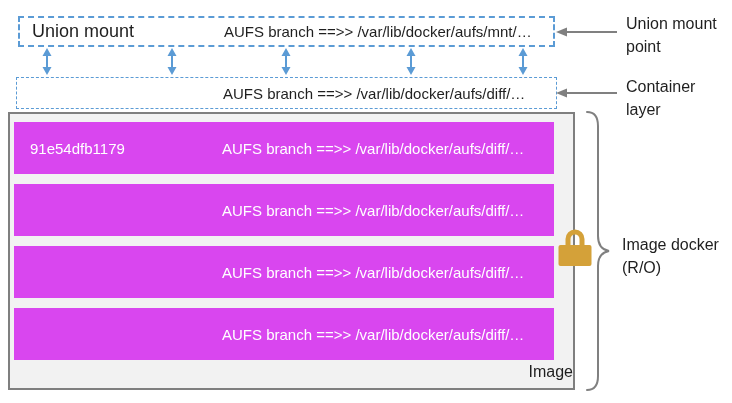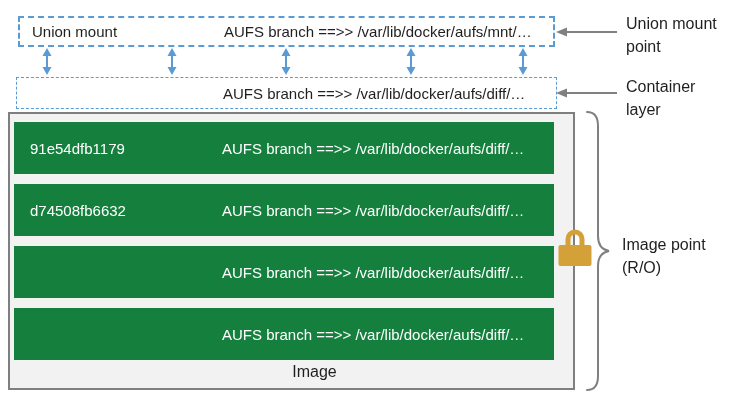--- a/index.html
+++ b/index.html
@@ -16,54 +16,53 @@
   .dashed-box {
     position: absolute;
     box-sizing: border-box;
     border: 2px dashed #5B9BD5;
     background: #ffffff;
     display: flex;
     align-items: center;
   }
   #union-box { left: 18px; top: 16px; width: 537px; height: 31px; }
   #container-box { left: 16px; top: 77px; width: 541px; height: 32px; border-width: 1.5px; }
-  .box-label { margin-left: 12px; font-size: 15px; white-space: nowrap; text-align: right; }
+  .box-label { margin-left: 12px; font-size: 18px; white-space: nowrap; text-align: right; }
   .box-branch { position: absolute; left: 204px; font-size: 15px; white-space: nowrap; }
   #container-box .box-branch { left: 206px; }
 
   
   .v-arrow { position: absolute; top: 48px; }
 
   
   #image-box {
     position: absolute;
     left: 8px; top: 112px;
     width: 567px; height: 278px;
     box-sizing: border-box;
     background: #F2F2F2;
     border: 2px solid #7F7F7F;
   }
   .layer-row {
     position: absolute;
     left: 4px;
     width: 540px;
     height: 52px;
-    background: #15803d;
+    background: #d946ef;
     display: flex;
     align-items: center;
   }
   .row-id { margin-left: 16px; font-size: 15px; color: #ffffff; white-space: nowrap; }
   .row-branch { position: absolute; left: 208px; font-size: 15px; color: #ffffff; white-space: nowrap; }
   #image-caption {
     position: absolute;
     left: 0; top: 249px;
     width: 100%;
-    text-align: center;
+    text-align: right;
     font-size: 16px;
-    margin-left: 23px;
   }
 
   
   #lock { position: absolute; left: 557px; top: 226px; z-index: 3; }
   #brace { position: absolute; left: 584px; top: 110px; }
   .annotation { position: absolute; font-size: 16px; line-height: 23px; }
   #label-union { left: 626px; top: 12px; width: 106px; }
   #label-container { left: 626px; top: 75px; width: 106px; }
   #label-image-layers { left: 622px; top: 233px; width: 110px; }
   .h-arrow { position: absolute; }
@@ -109,21 +108,20 @@
   <div class="dashed-box" id="container-box">
     <span class="box-branch">AUFS branch ==&gt;&gt; /var/lib/docker/aufs/diff/…</span>
   </div>
 
   <div id="image-box">
     <div class="layer-row" style="top:8px">
       <span class="row-id">91e54dfb1179</span>
       <span class="row-branch">AUFS branch ==&gt;&gt; /var/lib/docker/aufs/diff/…</span>
     </div>
     <div class="layer-row" style="top:70px">
-      <span class="row-id">d74508fb6632</span>
       <span class="row-branch">AUFS branch ==&gt;&gt; /var/lib/docker/aufs/diff/…</span>
     </div>
     <div class="layer-row" style="top:132px">
       <span class="row-branch">AUFS branch ==&gt;&gt; /var/lib/docker/aufs/diff/…</span>
     </div>
     <div class="layer-row" style="top:194px">
       <span class="row-branch">AUFS branch ==&gt;&gt; /var/lib/docker/aufs/diff/…</span>
     </div>
     <div id="image-caption">Image</div>
   </div>
@@ -141,15 +139,15 @@
     <line x1="10" y1="6" x2="61" y2="6" stroke="#808080" stroke-width="2"></line>
     <polygon points="0,6 11,1.5 11,10.5" fill="#808080"></polygon>
   </svg>
   <svg class="h-arrow" id="h-arrow-container" width="61" height="12">
     <line x1="10" y1="6" x2="61" y2="6" stroke="#808080" stroke-width="2"></line>
     <polygon points="0,6 11,1.5 11,10.5" fill="#808080"></polygon>
   </svg>
 
   <div class="annotation" id="label-union">Union mount point</div>
   <div class="annotation" id="label-container">Container layer</div>
-  <div class="annotation" id="label-image-layers">Image point (R/O)</div>
+  <div class="annotation" id="label-image-layers">Image docker (R/O)</div>
 
 </div>
 
 </body></html>

